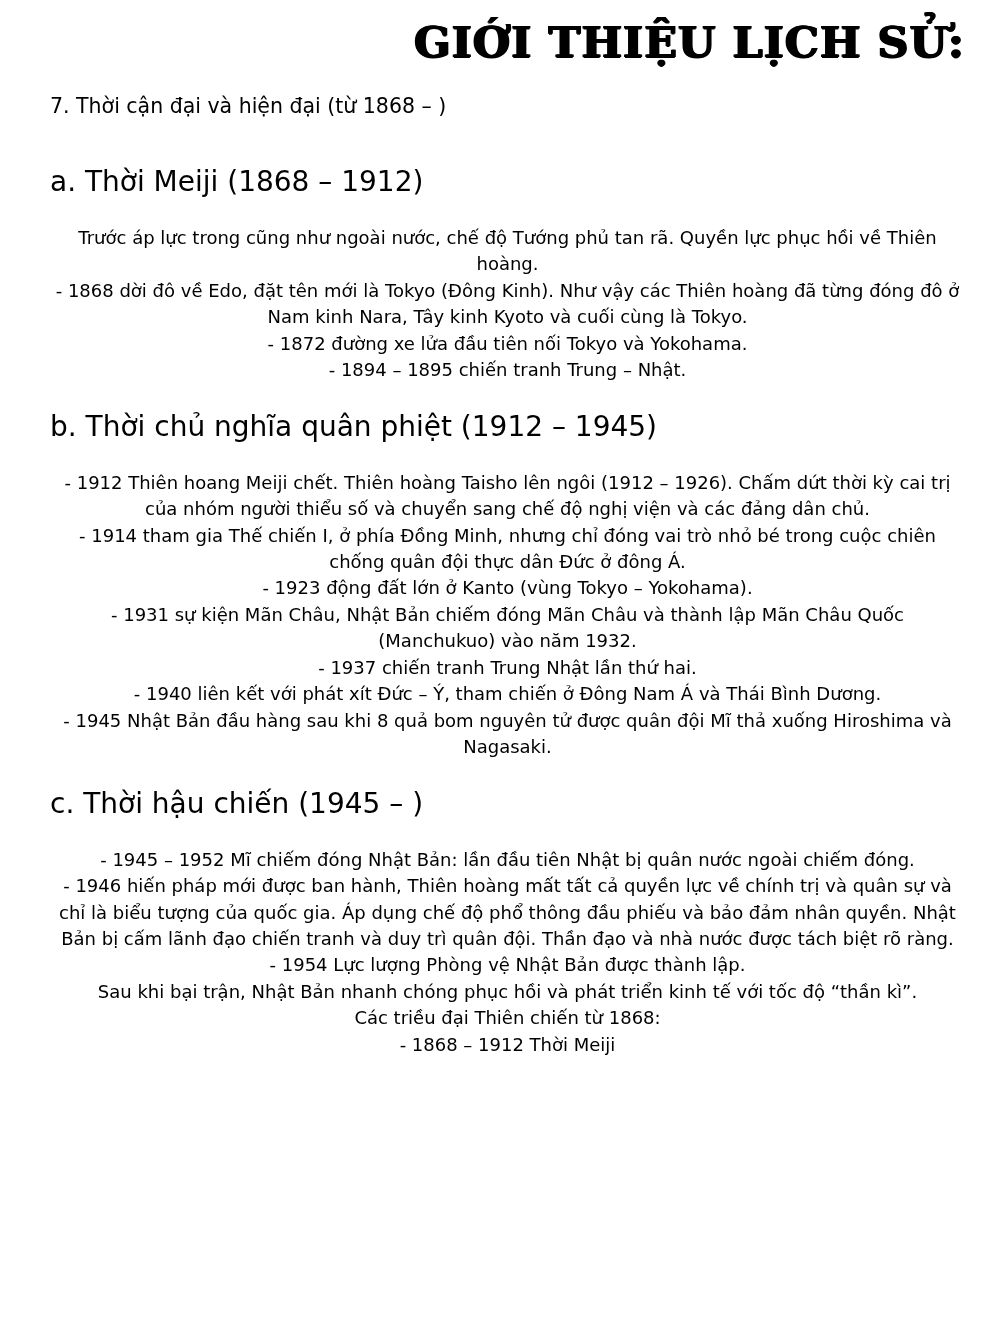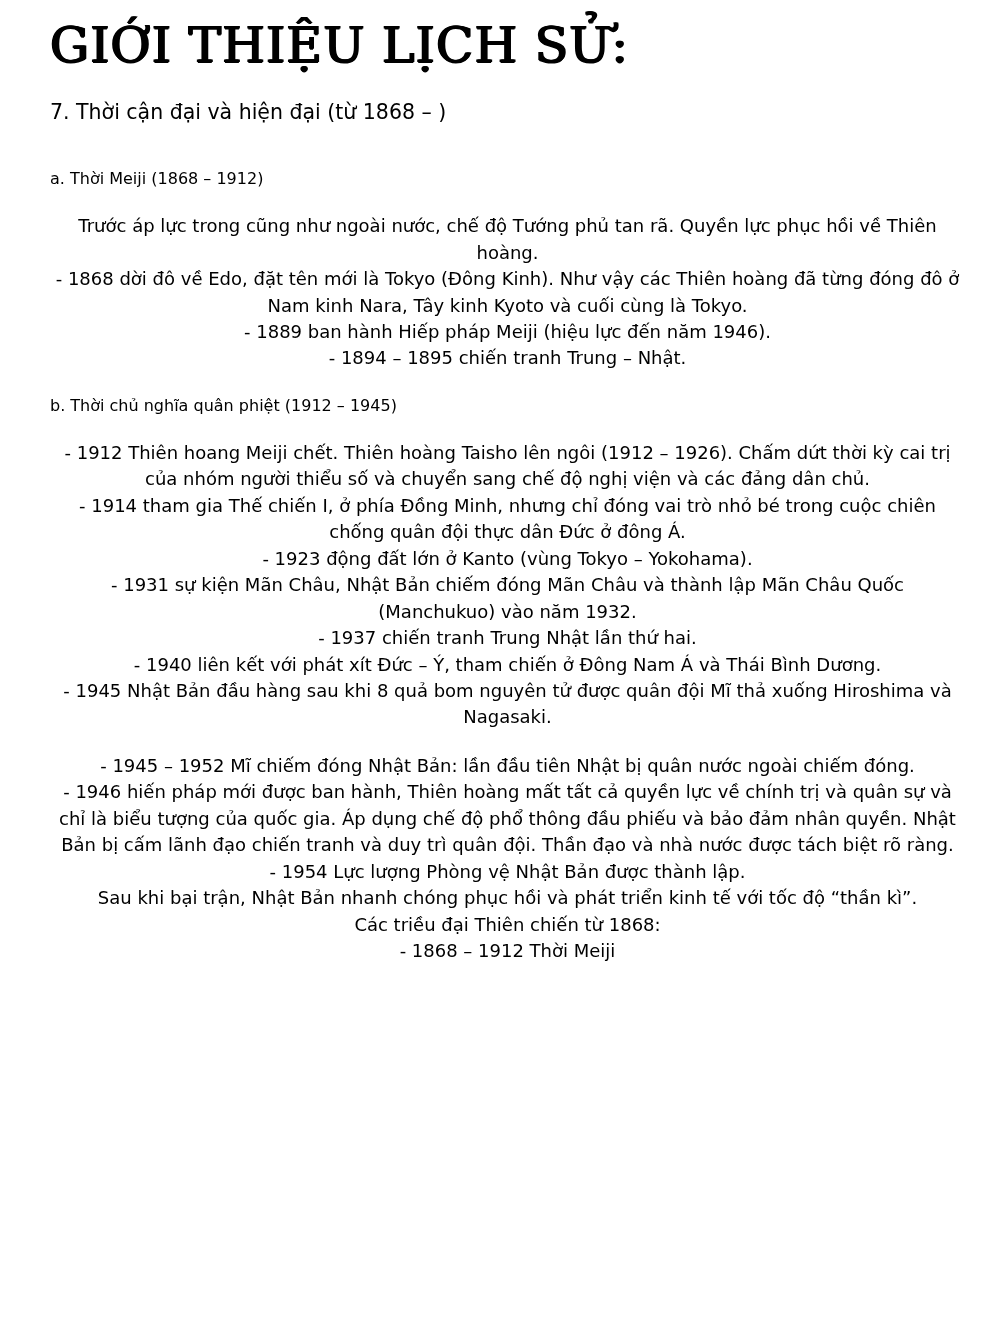--- a/index.html
+++ b/index.html
@@ -15,37 +15,37 @@
     position: relative;
   }
   .page {
     width: 999px;
     min-height: 1332px;
     box-sizing: border-box;
     padding: 14px 34px 10px 50px;
     position: relative;
   }
   .doc-title {
-    text-align: left;
+    text-align: right;
     font-family: "DejaVu Serif", serif;
-    font-weight: normal;
-    font-size: 49px;
+    font-weight: bold;
+    font-size: 43px;
     letter-spacing: 1px;
     line-height: 1.05;
     margin: 6px 0 26px 0;
     color: #000;
     text-shadow: 1px 0 0 #000, -1px 0 0 #000, 0 1px 0 #000;
   }
   .section-heading {
     font-size: 20.5px;
     line-height: 1.5;
     margin: 0 0 39px 0;
   }
   .sub-heading {
-    font-size: 16px;
+    font-size: 28px;
     line-height: 1.5;
     margin: 0 0 22px 0;
   }
   .para-block {
     font-size: 18px;
     line-height: 1.47;
     margin: 0 0 22px 0;
     text-align: center;
   }
   .para-block p {
@@ -61,35 +61,36 @@
 <div class="page">
 
   <h1 class="doc-title">GIỚI THIỆU LỊCH SỬ:</h1>
 
   <div class="section-heading">7. Thời cận đại và hiện đại (từ 1868 – )</div>
 
   <div class="sub-heading">a. Thời Meiji (1868 – 1912)</div>
   <div class="para-block">
     <p>Trước áp lực trong cũng như ngoài nước, chế độ Tướng phủ tan rã. Quyền lực phục hồi về Thiên hoàng.</p>
     <p>- 1868 dời đô về Edo, đặt tên mới là Tokyo (Đông Kinh). Như vậy các Thiên hoàng đã từng đóng đô ở Nam kinh Nara, Tây kinh Kyoto và cuối cùng là Tokyo.</p>
-    <p>- 1889 ban hành Hiếp pháp Meiji (hiệu lực đến năm 1946).</p>
+    <p>- 1872 đường xe lửa đầu tiên nối Tokyo và Yokohama.</p>
     <p>- 1894 – 1895 chiến tranh Trung – Nhật.</p>
   </div>
 
   <div class="sub-heading">b. Thời chủ nghĩa quân phiệt (1912 – 1945)</div>
   <div class="para-block">
     <p>- 1912 Thiên hoang Meiji chết. Thiên hoàng Taisho lên ngôi (1912 – 1926). Chấm dứt thời kỳ cai trị của nhóm người thiểu số và chuyển sang chế độ nghị viện và các đảng dân chủ.</p>
     <p>- 1914 tham gia Thế chiến I, ở phía Đồng Minh, nhưng chỉ đóng vai trò nhỏ bé trong cuộc chiên chống quân đội thực dân Đức ở đông Á.</p>
     <p>- 1923 động đất lớn ở Kanto (vùng Tokyo – Yokohama).</p>
     <p>- 1931 sự kiện Mãn Châu, Nhật Bản chiếm đóng Mãn Châu và thành lập Mãn Châu Quốc (Manchukuo) vào năm 1932.</p>
     <p>- 1937 chiến tranh Trung Nhật lần thứ hai.</p>
     <p>- 1940 liên kết với phát xít Đức – Ý, tham chiến ở Đông Nam Á và Thái Bình Dương.</p>
     <p>- 1945 Nhật Bản đầu hàng sau khi 8 quả bom nguyên tử được quân đội Mĩ thả xuống Hiroshima và Nagasaki.</p>
   </div>
 
+  <div class="sub-heading">c. Thời hậu chiến (1945 – )</div>
   <div class="para-block tight">
     <p>- 1945 – 1952 Mĩ chiếm đóng Nhật Bản: lần đầu tiên Nhật bị quân nước ngoài chiếm đóng.</p>
     <p>- 1946 hiến pháp mới được ban hành, Thiên hoàng mất tất cả quyền lực về chính trị và quân sự và chỉ là biểu tượng của quốc gia. Áp dụng chế độ phổ thông đầu phiếu và bảo đảm nhân quyền. Nhật Bản bị cấm lãnh đạo chiến tranh và duy trì quân đội. Thần đạo và nhà nước được tách biệt rõ ràng.</p>
     <p>- 1954 Lực lượng Phòng vệ Nhật Bản được thành lập.</p>
     <p>Sau khi bại trận, Nhật Bản nhanh chóng phục hồi và phát triển kinh tế với tốc độ “thần kì”.</p>
     <p>Các triều đại Thiên chiến từ 1868:</p>
     <p>- 1868 – 1912 Thời Meiji</p>
 
   </div>
 

